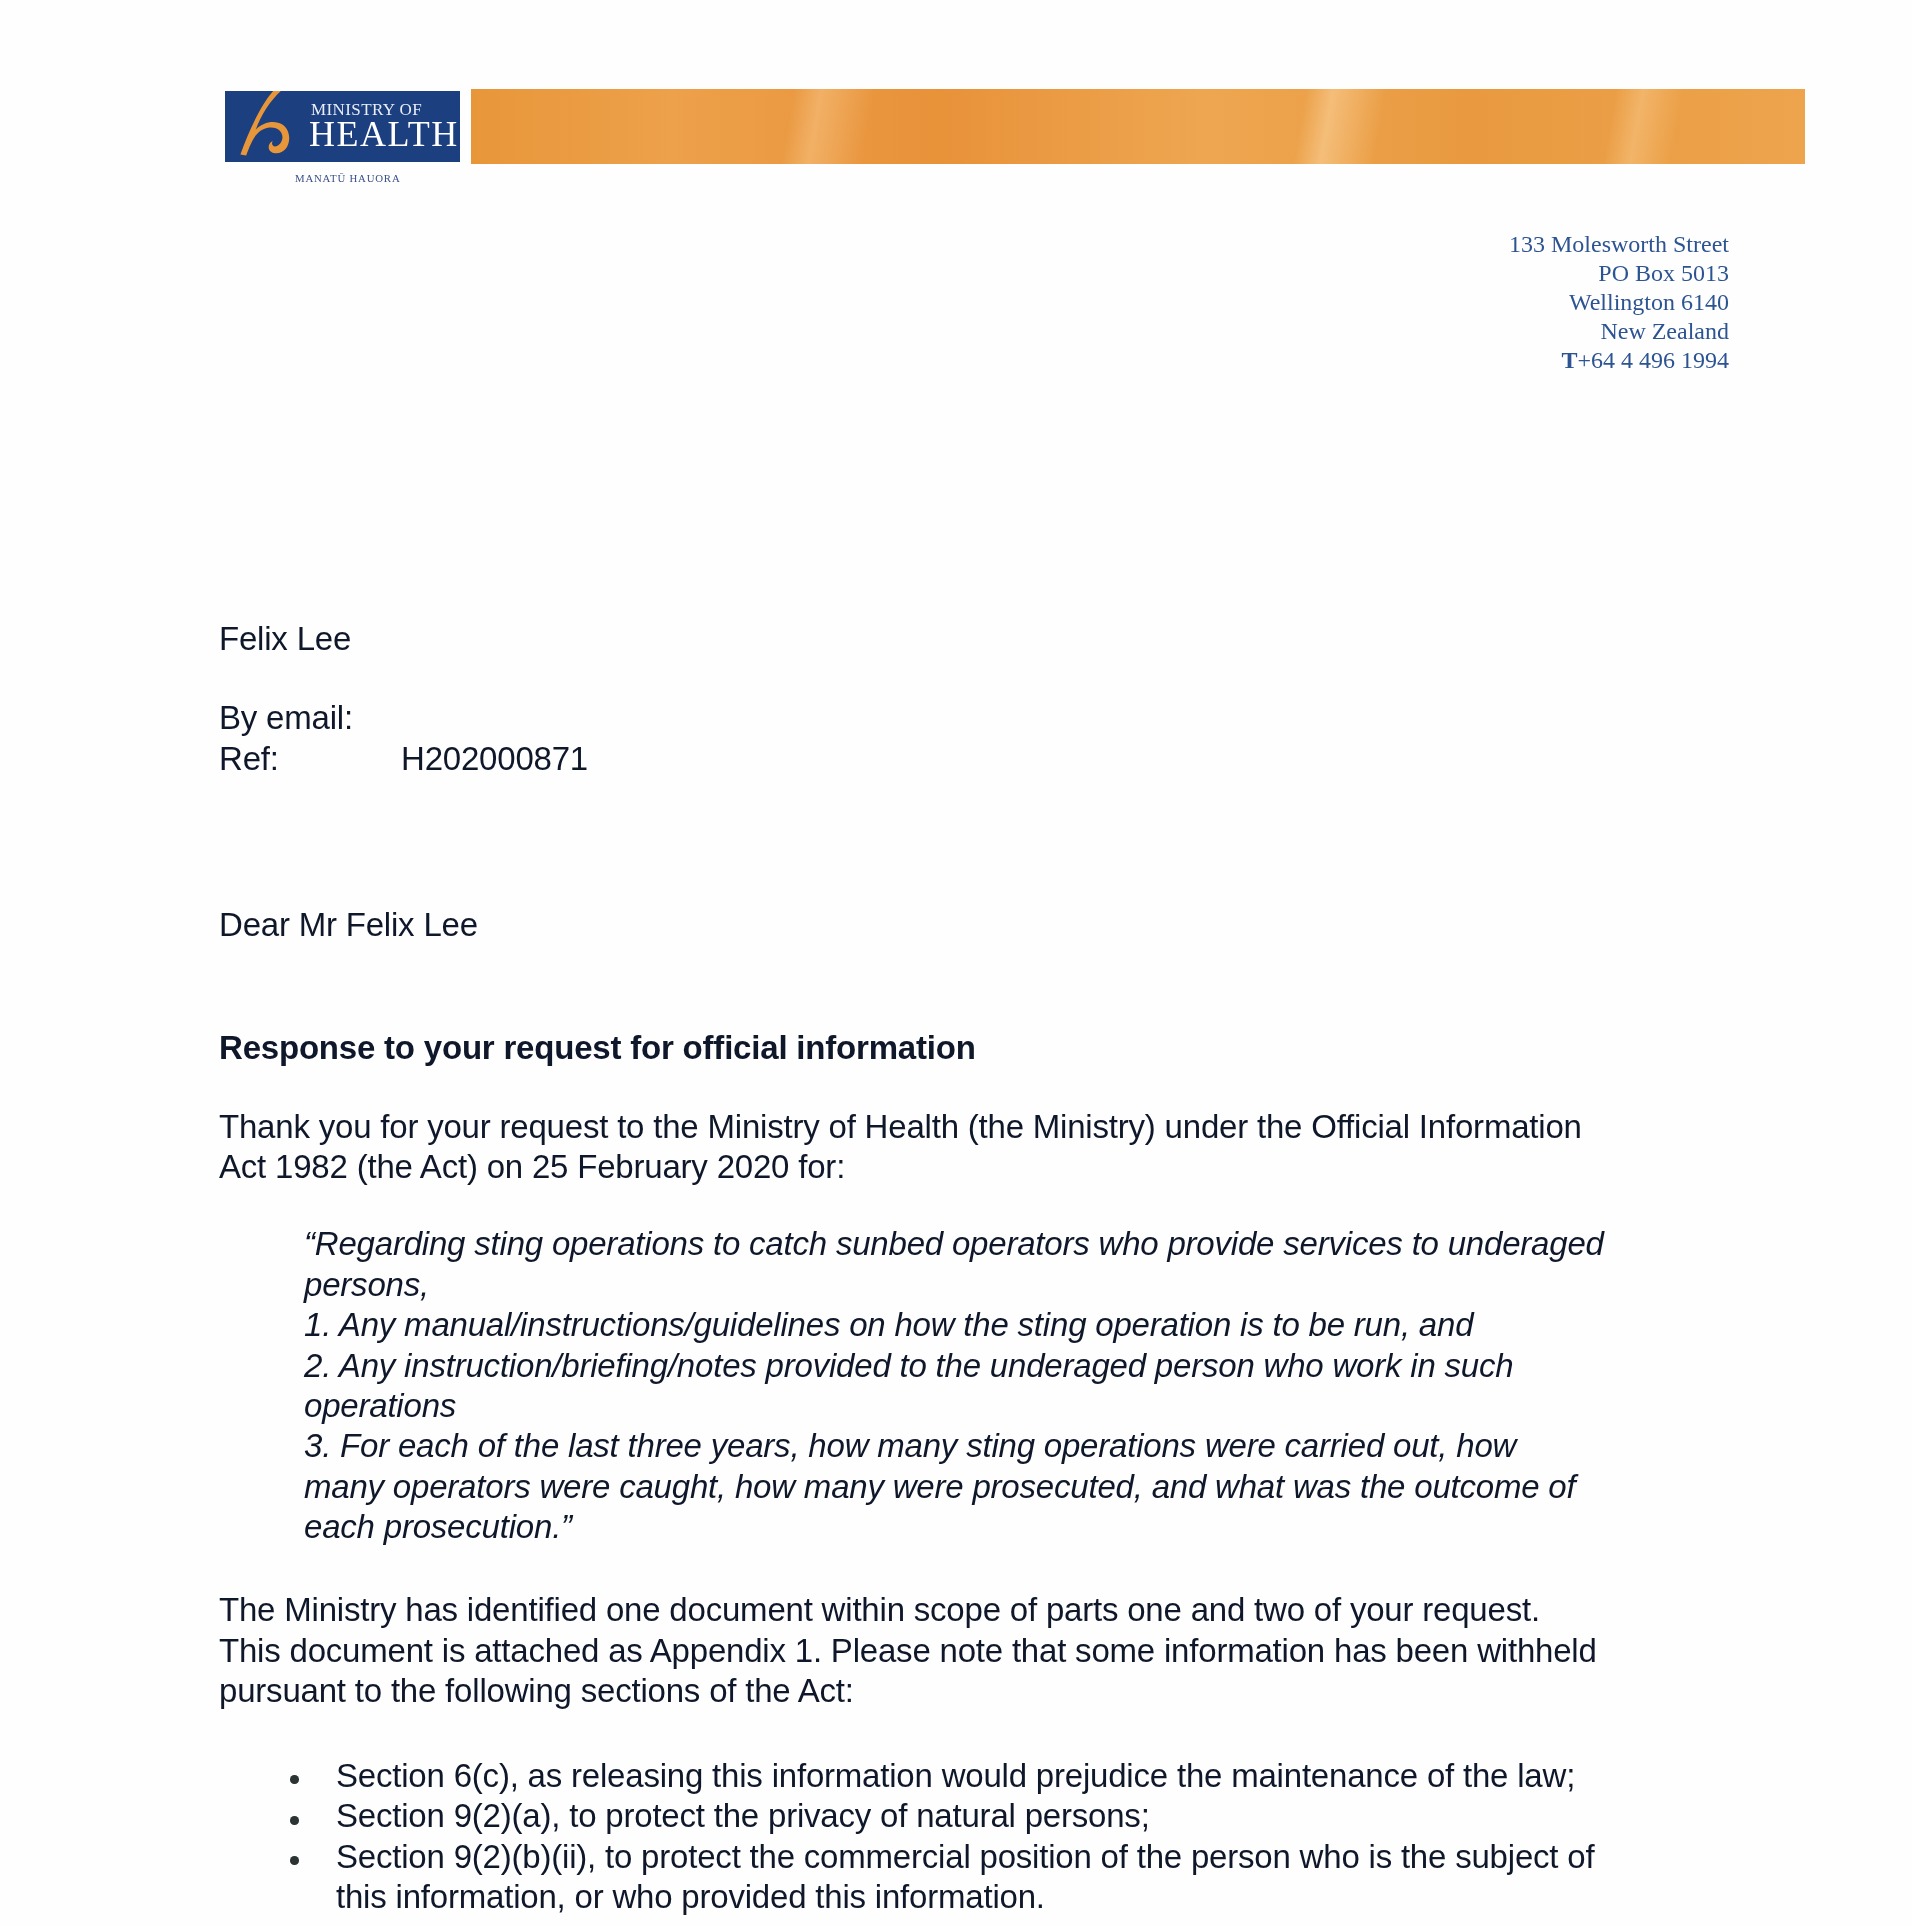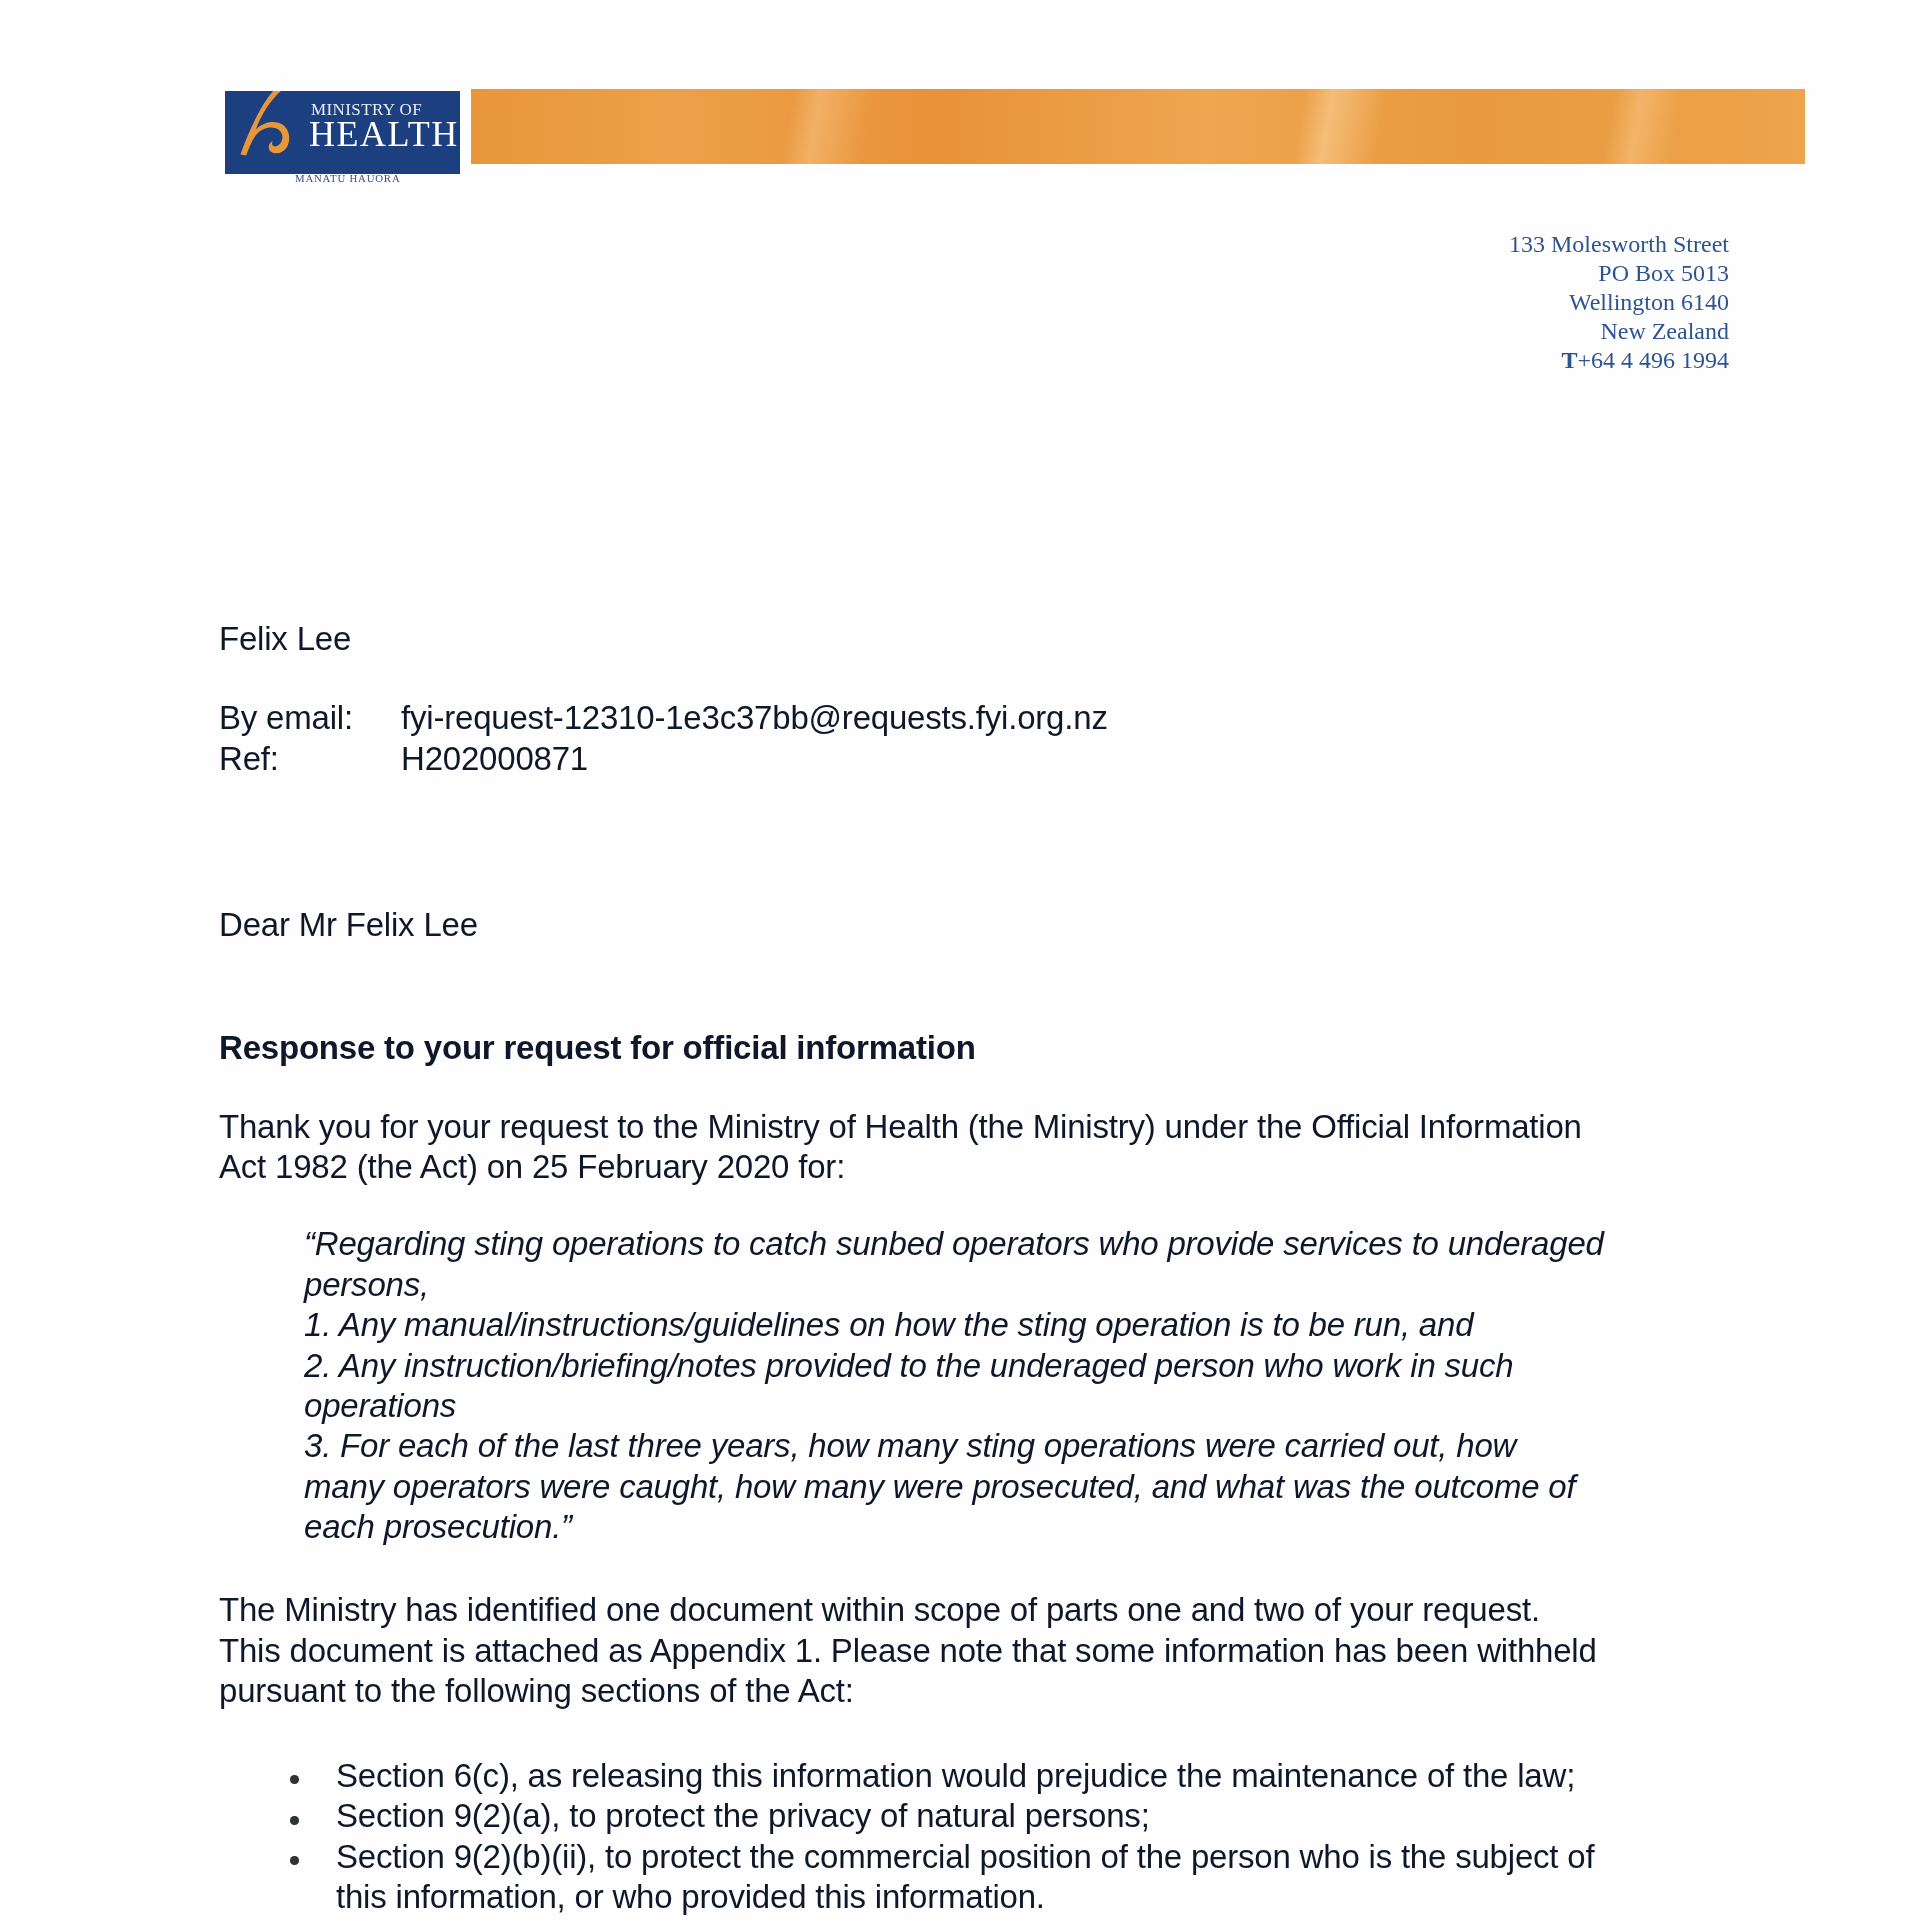--- a/index.html
+++ b/index.html
@@ -1,20 +1,20 @@
 <!DOCTYPE html>
 <html style="font-size:6.2px"><head>
 <meta charset="utf-8">
 <style>
   html, body { margin: 0; padding: 0; background: #ffffff; }
   body { width: 1912px; height: 2704px; position: relative; overflow: hidden; }
   .page { position: absolute; left: 0; top: 0; width: 1912px; height: 2704px; background: #fefefe; }
 
   
-  .logo-box { position: absolute; left: 225px; top: 91px; width: 235px; height: 83px; background: #1c3f7f; }
+  .logo-box { position: absolute; left: 225px; top: 91px; width: 235px; height: 71px; background: #1c3f7f; }
   .logo-swirl { position: absolute; left: 0; top: 0; width: 77px; height: 75px; }
   .logo-line1 { position: absolute; left: 86px; top: 8.5px; font-family: "Liberation Serif", serif; font-size: 17px; color: #e9eef8; letter-spacing: 0.4px; white-space: nowrap; }
   .logo-line2 { position: absolute; left: 84px; top: 25.4px; font-family: "Liberation Serif", serif; font-size: 36px; color: #ffffff; letter-spacing: 1.5px; line-height: 1; white-space: nowrap; }
   .logo-sub { position: absolute; left: 295px; top: 172px; font-family: "Liberation Serif", serif; font-size: 10.8px; color: #3a4f8a; letter-spacing: 0.8px; white-space: nowrap; }
 
   .banner { position: absolute; left: 471px; top: 89px; width: 1334px; height: 75px;
     background:
       linear-gradient(100deg, rgba(255,255,255,0) 0%, rgba(255,255,255,0) 24%, rgba(255,220,170,0.35) 26%, rgba(255,255,255,0) 30%, rgba(255,255,255,0) 62%, rgba(255,225,180,0.45) 64%, rgba(255,255,255,0) 68%, rgba(255,255,255,0) 85%, rgba(255,220,170,0.35) 87%, rgba(255,255,255,0) 90%),
       linear-gradient(90deg, #e8963a 0%, #eda14a 15%, #e8923a 35%, #eea650 55%, #e99a40 75%, #eda44c 100%);
   }
@@ -48,21 +48,20 @@
   <div class="address">
     <span class="line">133 Molesworth Street</span>
     <span class="line">PO Box 5013</span>
     <span class="line">Wellington 6140</span>
     <span class="line">New Zealand</span>
     <span class="line"><span class="tel-prefix">T</span><span>+64 4 496 1994</span></span>
   </div>
 
   <div class="txt" style="left:219px; top:619px;">Felix Lee</div>
   <div class="txt" style="left:219px; top:698px;">By email:</div>
-  <div class="txt" style="left:401px; top:698px;">fyi-request-12310-1e3c37bb@requests.fyi.org.nz</div>
   <div class="txt" style="left:219px; top:739px;">Ref:</div>
   <div class="txt" style="left:401px; top:739px;">H202000871</div>
 
   <div class="txt" style="left:219px; top:905px;">Dear Mr Felix Lee</div>
 
   <div class="txt bold" style="left:219px; top:1028px;">Response to your request for official information</div>
 
   <div>
     <div class="txt" style="left:219px; top:1107px;">Thank you for your request to the Ministry of Health (the Ministry) under the Official Information</div>
     <div class="txt" style="left:219px; top:1147px;">Act 1982 (the Act) on 25 February 2020 for:</div>

